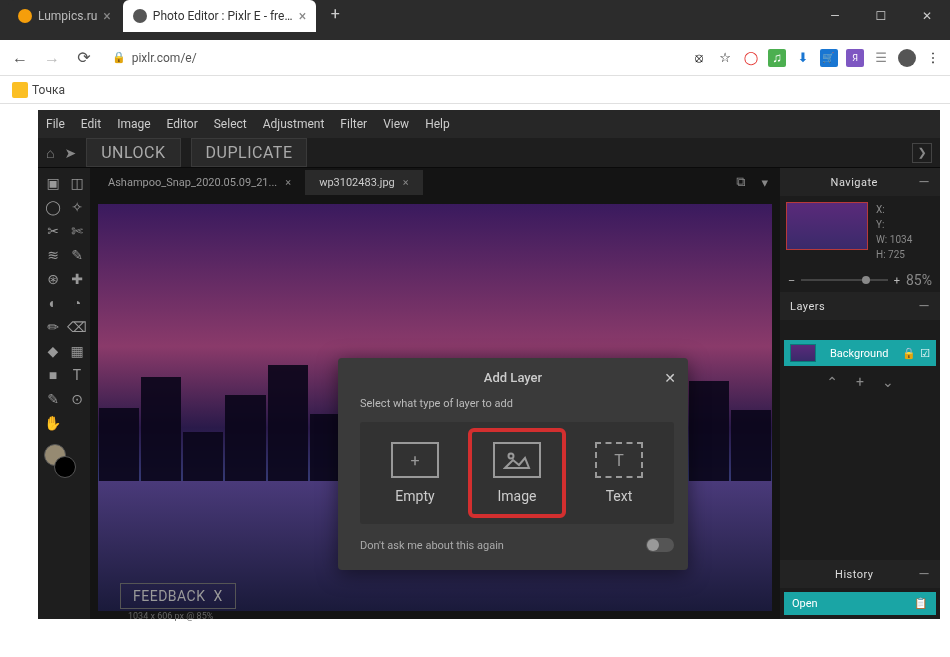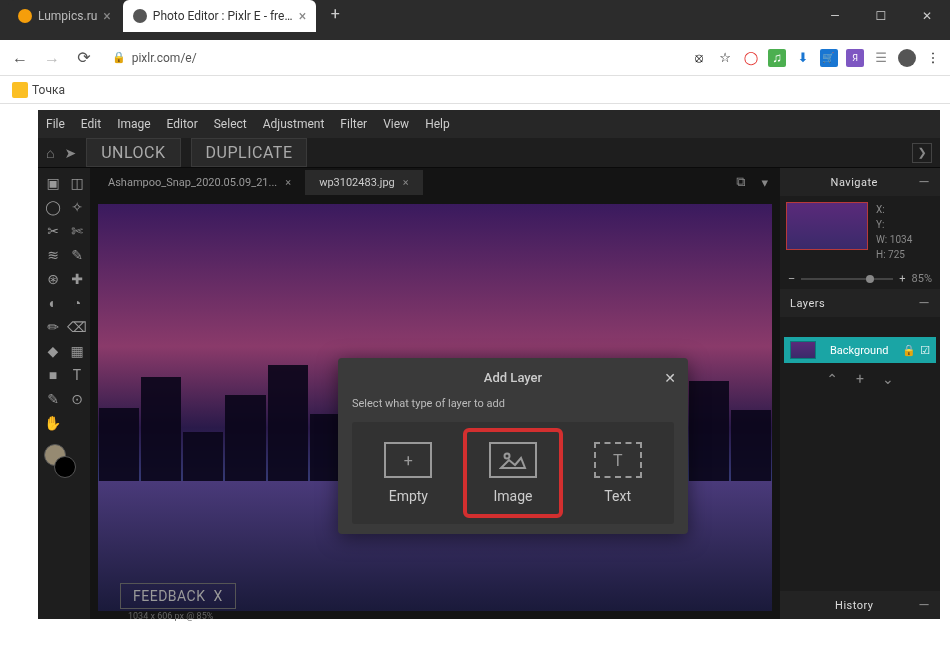--- a/index.html
+++ b/index.html
@@ -67,37 +67,37 @@
     
     .panels { width: 160px; background: #1c1c1c; display: flex; flex-direction: column; font-size: 11px; color: #bbb; }
     .panel-header { background: #232323; padding: 6px 10px; display: flex; justify-content: space-between; align-items: center; font-size: 11px; color: #ddd; letter-spacing: 0.5px; }
     .panel-collapse { color: #888; font-size: 14px; }
     .navigate-body { padding: 6px; display: flex; gap: 8px; }
     .nav-thumb { width: 82px; height: 48px; border: 1px solid #b83a3a; background: linear-gradient(180deg, #5a2a7a, #3a2a6a); position: relative; }
     .nav-info { font-size: 10px; color: #888; line-height: 1.5; }
     .nav-slider { padding: 4px 8px; display: flex; align-items: center; gap: 6px; }
     .slider-track { flex: 1; height: 2px; background: #444; position: relative; }
     .slider-dot { position: absolute; left: 70%; top: -3px; width: 8px; height: 8px; background: #888; border-radius: 50%; }
-    .slider-val { font-size: 11px; color: #888; }
+    .slider-val { font-size: 14px; color: #888; }
     
     .layers-body { padding: 4px; }
     .layer-row { background: #1aa5a5; color: #fff; padding: 4px 6px; display: flex; align-items: center; gap: 14px; font-size: 11px; margin-top: 16px; }
     .layer-thumb { width: 28px; height: 18px; background: linear-gradient(180deg, #5a2a7a, #3a2a6a); border: 1px solid #0a7a7a; }
     .layer-icons { margin-left: auto; display: flex; gap: 4px; font-size: 11px; }
     .layer-controls { display: flex; justify-content: center; gap: 18px; padding: 8px; color: #888; font-size: 14px; }
     
     .panels-gap { flex: 1; }
     .history-body { padding: 4px; }
     .history-row { background: #1aa5a5; color: #fff; padding: 5px 8px; display: flex; align-items: center; justify-content: space-between; font-size: 11px; }
     
     
     .modal { position: absolute; left: 300px; top: 248px; width: 350px; background: #3a3a3a; border-radius: 4px; color: #ccc; box-shadow: 0 4px 20px rgba(0,0,0,0.5); }
     .modal-header { padding: 12px 14px; display: flex; justify-content: center; align-items: center; position: relative; font-size: 13px; font-weight: 500; }
     .modal-close { position: absolute; right: 12px; top: 12px; color: #ccc; font-size: 14px; cursor: pointer; }
-    .modal-body { padding: 0 14px 10px; }
+    .modal-body { padding: 0 14px 10px; margin-left: 8px; }
     .modal-subtitle { font-size: 11px; color: #bbb; margin-bottom: 12px; }
     .layer-options { display: flex; gap: 12px; background: #323232; padding: 10px; border-radius: 3px; }
     .layer-option { flex: 1; display: flex; flex-direction: column; align-items: center; gap: 10px; padding: 10px 4px; cursor: pointer; }
     .layer-option.highlighted { border: 4px solid #d32f2f; border-radius: 6px; margin: -4px; }
     .option-icon-box { width: 48px; height: 36px; border: 2px solid #999; display: flex; align-items: center; justify-content: center; color: #999; }
     .option-label { font-size: 14px; color: #ccc; }
     .modal-toggle-row { display: flex; align-items: center; justify-content: space-between; padding: 14px 0 8px; font-size: 11px; color: #aaa; }
     .toggle { width: 28px; height: 14px; background: #555; border-radius: 7px; position: relative; }
     .toggle-knob { width: 12px; height: 12px; background: #999; border-radius: 50%; position: absolute; left: 1px; top: 1px; }
     .modal-footer { padding: 10px 14px 14px; display: flex; justify-content: flex-end; }
@@ -290,20 +290,26 @@
           <span>⌄</span>
         </div>
       </div>
 
       <div class="panels-gap"></div>
 
       <div class="panel-header">
         <span style="flex:1;text-align:center">History</span>
         <span class="panel-collapse">—</span>
       </div>
+      <div class="history-body">
+        <div class="history-row">
+          <span>Open</span>
+          <span>📋</span>
+        </div>
+      </div>
     </div>
   </div>
 
   <div class="modal">
     <div class="modal-header">
       <span>Add Layer</span>
       <span class="modal-close">✕</span>
     </div>
     <div class="modal-body">
       <div class="modal-subtitle">Select what type of layer to add</div>
@@ -319,15 +325,21 @@
                 <path d="M2 18 L10 10 L16 15 L22 8 L26 18 Z" fill="none" stroke="#999" stroke-width="2"></path>
               </svg>
           </div>
           <span class="option-label">Image</span>
         </div>
         <div class="layer-option">
           <div class="option-icon-box" style="border-style:dashed">T</div>
           <span class="option-label">Text</span>
         </div>
       </div>
+      <div class="modal-toggle-row">
+        <span>Don't ask me about this again</span>
+        <div class="toggle">
+          <div class="toggle-knob"></div>
+        </div>
+      </div>
     </div>
   </div>
 </div>
 
 </body></html>

